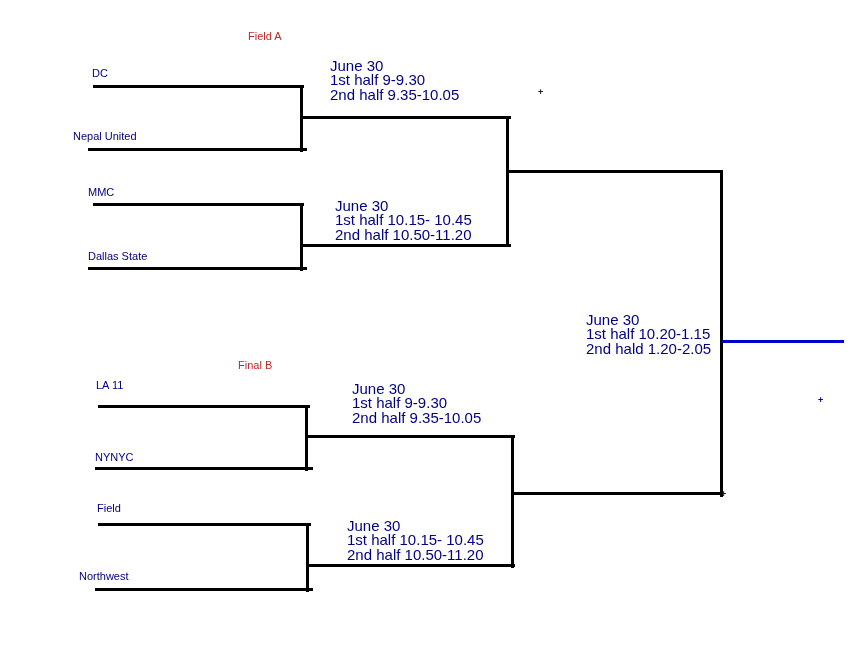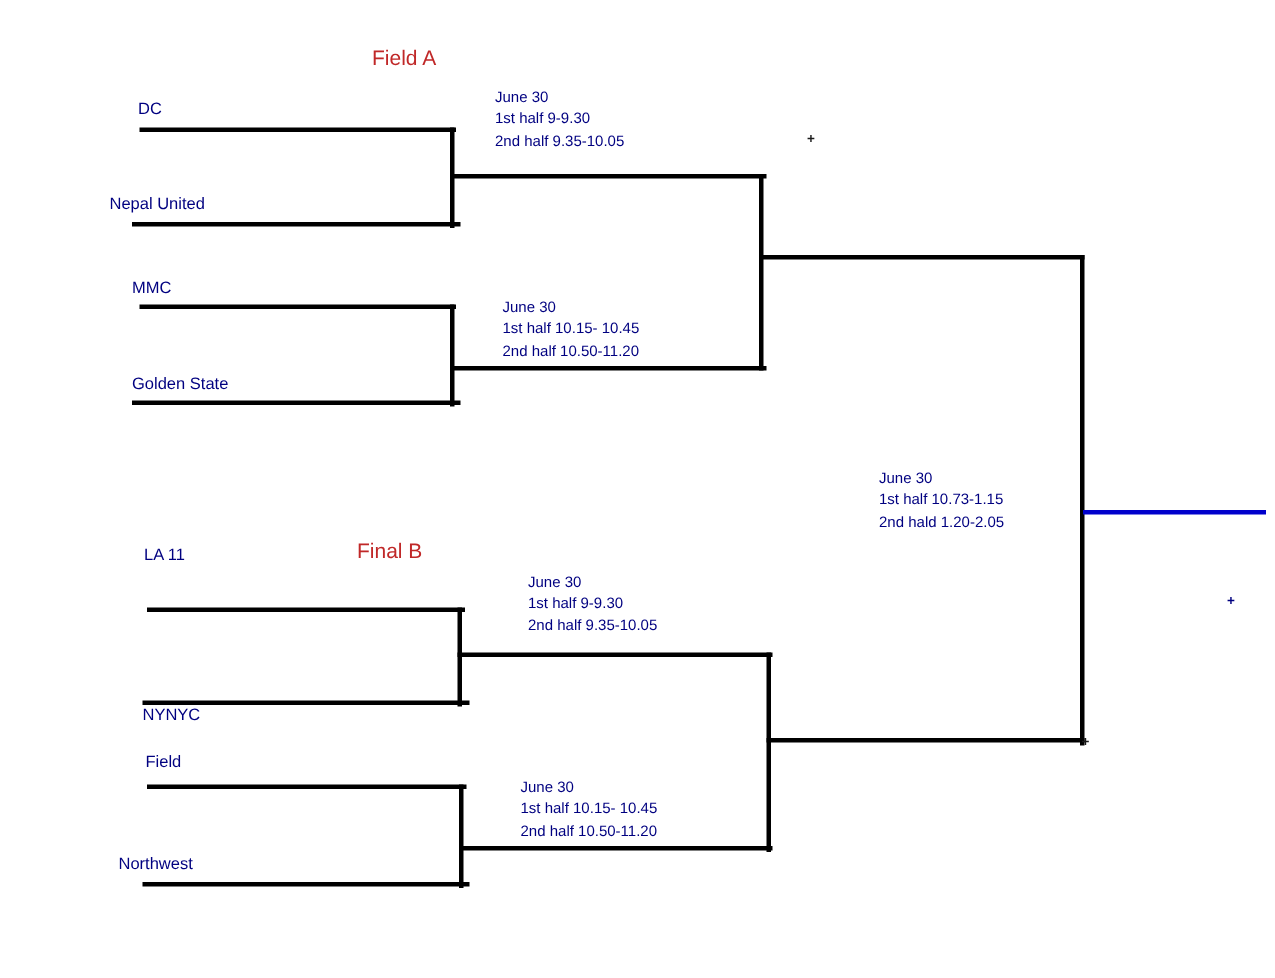--- a/index.html
+++ b/index.html
@@ -23,27 +23,27 @@
   .vl { width: 3px; }
   .hl.final-line { background: var(--final-line-color, #0000cc); }
   .team {
     position: absolute;
     font-size: 11px;
     color: var(--text-color, #000080);
     white-space: nowrap;
   }
   .field-label {
     position: absolute;
-    font-size: 14px;
+    font-size: 11px;
     color: var(--field-label-color, #c02828);
     white-space: nowrap;
   }
   .sched {
     position: absolute;
-    font-size: 10px;
+    font-size: 15px;
     line-height: 14.3px;
     color: var(--text-color, #000080);
     white-space: nowrap;
   }
   .mark {
     position: absolute;
     font-size: 9px;
     font-weight: bold;
     color: var(--mark-color, #1a1a1a);
     line-height: 9px;
@@ -54,42 +54,42 @@
 <body>
 
 <div id="canvas">
 
   <div class="field-label" style="left:248px; top:30px">Field A</div>
   <div class="field-label" style="left:238px; top:359px">Final B</div>
 
   <div class="team" style="left:92px; top:67px">DC</div>
   <div class="team" style="left:73px; top:130px">Nepal United</div>
   <div class="team" style="left:88px; top:186px">MMC</div>
-  <div class="team" style="left:88px; top:250px">Golden State</div>
+  <div class="team" style="left:88px; top:250px">Dallas State</div>
 
-  <div class="team" style="left:96px; top:364px">LA 11</div>
-  <div class="team" style="left:95px; top:471px">NYNYC</div>
+  <div class="team" style="left:96px; top:379px">LA 11</div>
+  <div class="team" style="left:95px; top:451px">NYNYC</div>
   <div class="team" style="left:97px; top:502px">Field</div>
   <div class="team" style="left:79px; top:570px">Northwest</div>
 
   <div class="sched" style="left:330px; top:59px">
     <div>June 30</div>
     <div>1st half 9-9.30</div>
     <div>2nd half 9.35-10.05</div>
   </div>
 
   <div class="sched" style="left:335px; top:199px">
     <div>June 30</div>
     <div>1st half 10.15- 10.45</div>
     <div>2nd half 10.50-11.20</div>
   </div>
 
   <div class="sched" style="left:586px; top:313px">
     <div>June 30</div>
-    <div>1st half 10.73-1.15</div>
+    <div>1st half 10.20-1.15</div>
     <div>2nd hald 1.20-2.05</div>
   </div>
 
 
   <div class="sched" style="left:352px; top:382px">
     <div>June 30</div>
     <div>1st half 9-9.30</div>
     <div>2nd half 9.35-10.05</div>
   </div>
 

